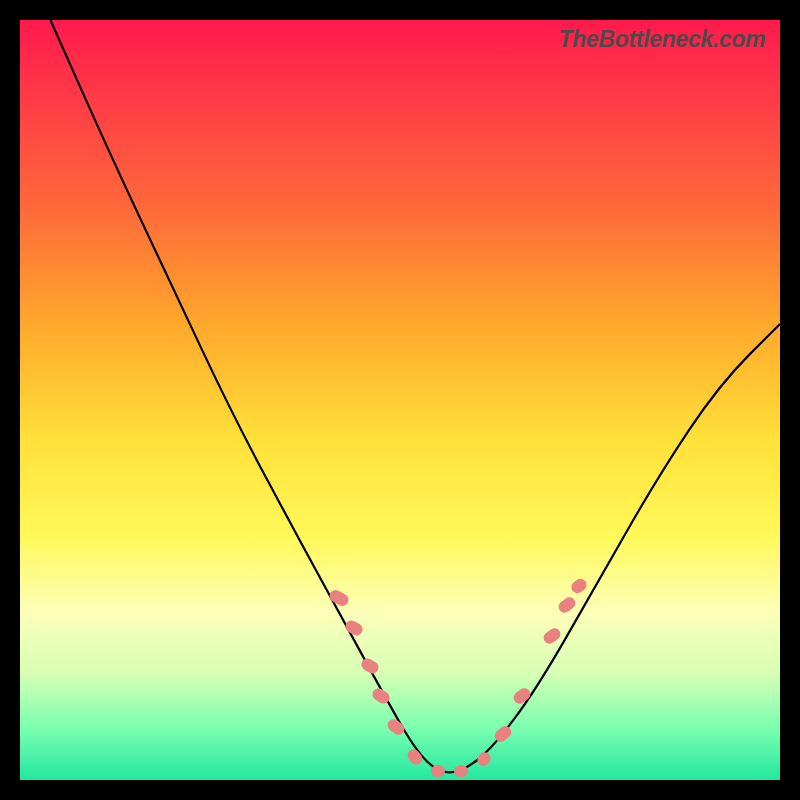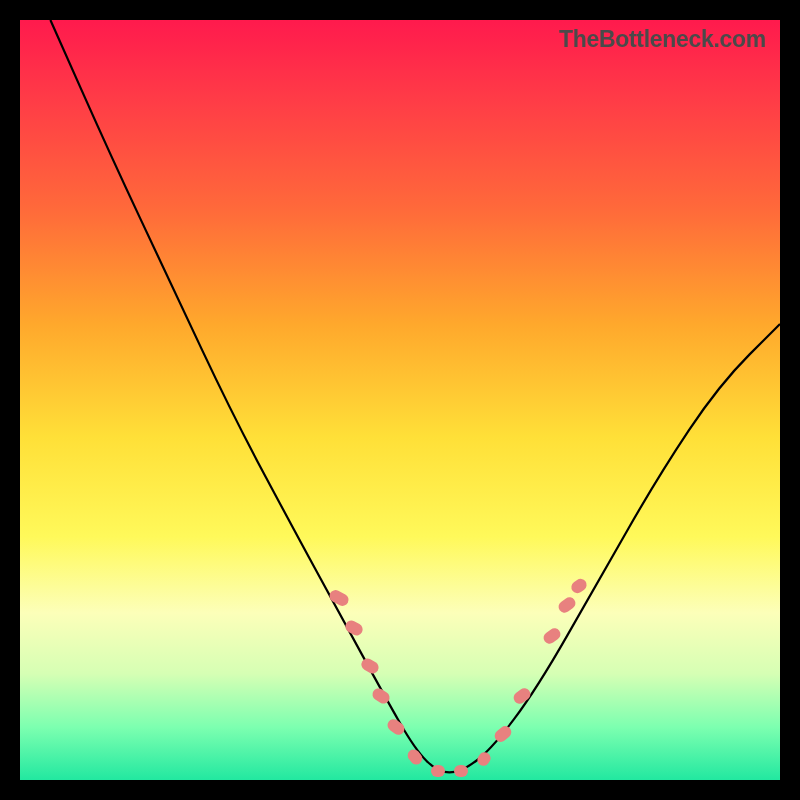--- a/index.html
+++ b/index.html
@@ -10,20 +10,21 @@
     background: #000;
     overflow: hidden;
   }
   .frame {
     position: absolute;
     left: 0;
     top: 0;
     width: 800px;
     height: 713px;
     background: #000;
+    font-style: italic;
   }
   .plot {
     position: absolute;
     left: 20px;
     top: 20px;
     width: 760px;
     height: 760px;
     background: linear-gradient(to bottom,
       #ff1a4d 0%,
       #ff3a47 10%,

